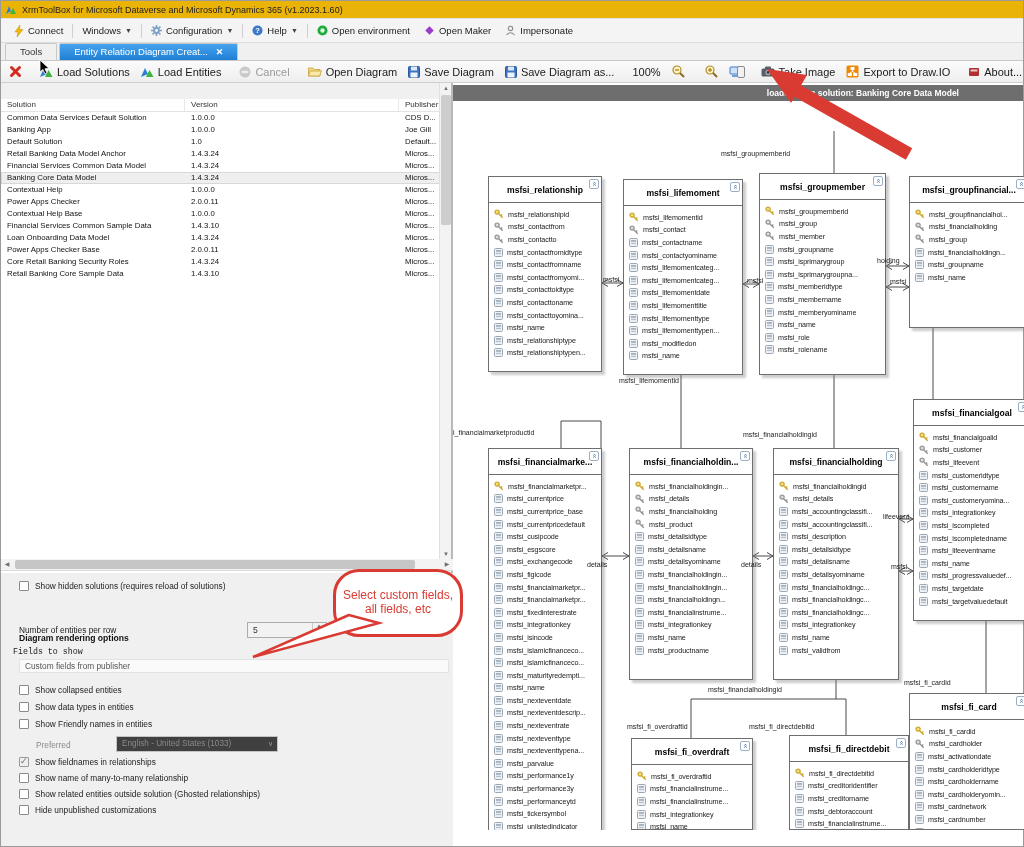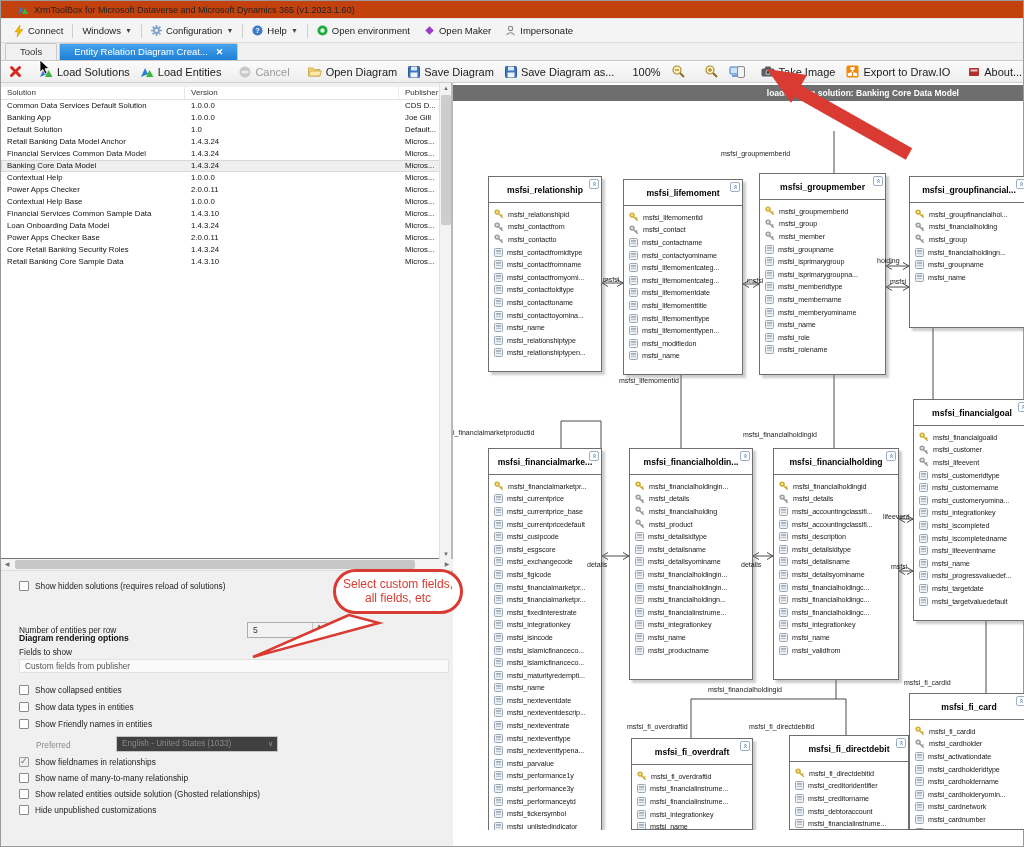--- a/index.html
+++ b/index.html
@@ -1,21 +1,21 @@
 <!DOCTYPE html>
 <html><head>
 <meta charset="utf-8">
 <style>
   * { margin:0; padding:0; box-sizing:border-box; }
   html,body { width:1024px; height:847px; overflow:hidden; }
   body { font-family:"Liberation Sans", sans-serif; background:#e8e8e8; position:relative; }
   #window { position:absolute; inset:0; background:#f0f0f0; border:1px solid #9a9a9a; }
 
   
-  #titlebar { position:absolute; left:0; top:0; right:0; height:18px; background:#c2410c; display:flex; align-items:center; padding-left:16px; gap:5px; border-bottom:1px solid #e3e3e3;}
+  #titlebar { position:absolute; left:0; top:0; right:0; height:18px; background:#eab308; display:flex; align-items:center; padding-left:4px; gap:5px; border-bottom:1px solid #e3e3e3;}
   #titlebar .title { font-size:9px; color:#222; }
 
   
   #menubar { position:absolute; left:0; top:18px; right:0; height:24px; background:#f4f4f4; display:flex; align-items:center; padding-left:6px; border-bottom:1px solid #ddd; }
   .menu-item { display:flex; align-items:center; gap:4px; font-size:9.5px; color:#1a1a1a; padding:3px 7px; cursor:default; }
   .menu-sep { width:1px; height:14px; background:#cfcfcf; margin:0 2px; }
   .caret { font-size:7px; color:#444; }
 
   
   #tabstrip { position:absolute; left:0; top:42px; right:0; height:18px; background:#f0f0f0; display:flex; align-items:flex-end; padding-left:4px; border-bottom:1px solid #c8c8c8; }
@@ -27,21 +27,21 @@
   #tool-toolbar { position:absolute; left:0; top:60px; right:0; height:22px; background:linear-gradient(#fbfbfb,#eeeeee); border-bottom:1px solid #cfcfcf; display:flex; align-items:center; padding-left:4px; gap:3px; }
   .tb-item { display:flex; align-items:center; gap:4px; font-size:11px; color:#1a1a1a; padding:2px 4px; border-radius:2px; white-space:nowrap; }
   .tb-item.disabled { color:#9a9a9a; }
   .tb-sep { width:1px; height:16px; background:#cfcfcf; margin:0 2px; }
   .tb-slider { width:90px; height:14px; position:relative; margin:0 3px; }
   .tb-slider .track { position:absolute; left:0; right:0; top:6px; height:2px; background:#aeaeae; }
   .tb-slider .thumb { position:absolute; left:42px; top:1px; width:8px; height:12px; background:#f2f2f2; border:1px solid #8a8a8a; border-radius:2px; }
 
   
   #left-panel { position:absolute; left:0; top:82px; width:452px; bottom:0; background:#f0f0f0; border-right:2px solid #b9b9b9; }
-  #solution-list { position:absolute; left:0; top:4px; width:440px; height:476px; background:#fff; border-bottom:5px solid #737373; overflow:hidden; }
+  #solution-list { position:absolute; left:0; top:16px; width:440px; height:476px; background:#fff; border-bottom:1px solid #737373; overflow:hidden; }
   .sl-header { display:grid; grid-template-columns:184px 214px 1fr; height:13px; border-bottom:1px solid #e4e4e4; background:#fff; }
   .sl-header div { font-size:8px; color:#333; padding:1px 0 0 6px; border-right:1px solid #e8e8e8; }
   .sl-row { display:grid; grid-template-columns:184px 214px 1fr; height:12px; }
   .sl-row div { font-size:7.8px; color:#111; padding:1px 0 0 6px; white-space:nowrap; overflow:hidden; }
   .sl-row.selected { background:#efefef; outline:1px solid #d8d8d8; outline-offset:-1px; }
 
   
   #v-scroll { position:absolute; right:0; top:0; width:12px; height:476px; background:#f3f3f3; border-left:1px solid #e0e0e0; }
   #v-scroll .arrow { position:absolute; left:0; width:12px; height:10px; font-size:6px; color:#707070; text-align:center; line-height:10px; }
   #v-scroll .thumb { position:absolute; left:1px; top:12px; width:10px; height:130px; background:#cdcdcd; border-radius:2px; }
@@ -74,21 +74,21 @@
   .entity-header { position:relative; height:26px; border-bottom:1px solid #6e6e6e; display:flex; align-items:center; justify-content:center; }
   .entity-title { font-size:8.6px; font-weight:bold; color:#000; }
   .collapse-btn { position:absolute; right:2px; top:2px; width:10px; height:10px; border:1px solid #9ab0c8; border-radius:2px; color:#4a6e9e; font-size:8px; line-height:8px; text-align:center; }
   .collapse-btn span { display:inline-block; transform:rotate(90deg); }
   .entity-fields { padding:5px 0 0 5px; }
   .field-row { display:flex; align-items:center; gap:4px; height:12.6px; white-space:nowrap; }
   .field-label { font-size:7.2px; color:#1a1a1a; letter-spacing:-0.1px; }
   .edge-label { position:absolute; font-size:7px; color:#1a1a1a; white-space:nowrap; }
 
   
-  #speech-bubble { position:absolute; left:332px; top:568px; width:130px; height:45px; background:#fff; border:3px solid #d93a31; border-radius:26px; display:flex; align-items:center; justify-content:center; text-align:center; font-size:12px; color:#d93a31; line-height:1.15; z-index:40; }
+  #speech-bubble { position:absolute; left:332px; top:568px; width:130px; height:68px; background:#fff; border:3px solid #d93a31; border-radius:26px; display:flex; align-items:center; justify-content:center; text-align:center; font-size:12px; color:#d93a31; line-height:1.15; z-index:40; }
   #annotation-svg { position:absolute; inset:0; width:1024px; height:847px; pointer-events:none; z-index:50; }
   #cursor-svg { position:absolute; left:38px; top:58px; z-index:60; }
   .icon { display:inline-flex; align-items:center; }
 </style>
 </head>
 <body>
 
 <div id="window">
 
   <div id="titlebar">
@@ -423,21 +423,21 @@
       </div>
       <div class="opt-row" style="left:18px; top:30px;margin-top:30px;">
         <span class="opt-bold">Diagram rendering options</span>
       </div>
       <div class="opt-row" style="left:18px; top:52px;">
         <span class="opt-label">Number of entities per row</span>
         <span class="spinner"><span>5</span>
           <span class="arrows">▲<br>▼</span>
         </span>
       </div>
-      <div class="opt-row" style="left:18px; top:74px;">
+      <div class="opt-row" style="left:12px; top:74px;font-family:Liberation Mono, monospace;">
         <span class="opt-label">Fields to show</span>
       </div>
       <div class="opt-row" style="left:0; right:0; top:86px; height:14px;">
         <span class="combo-flat">Custom fields from publisher</span>
       </div>
       <div id="opt-group1" style="position:absolute; left:18px; top:112px;">
           <div class="opt-row" style="position: relative; margin-bottom: 7px;">
             <span class="chk" data-checked="false"></span>
             <span class="opt-label">Show collapsed entities</span>
           </div>

